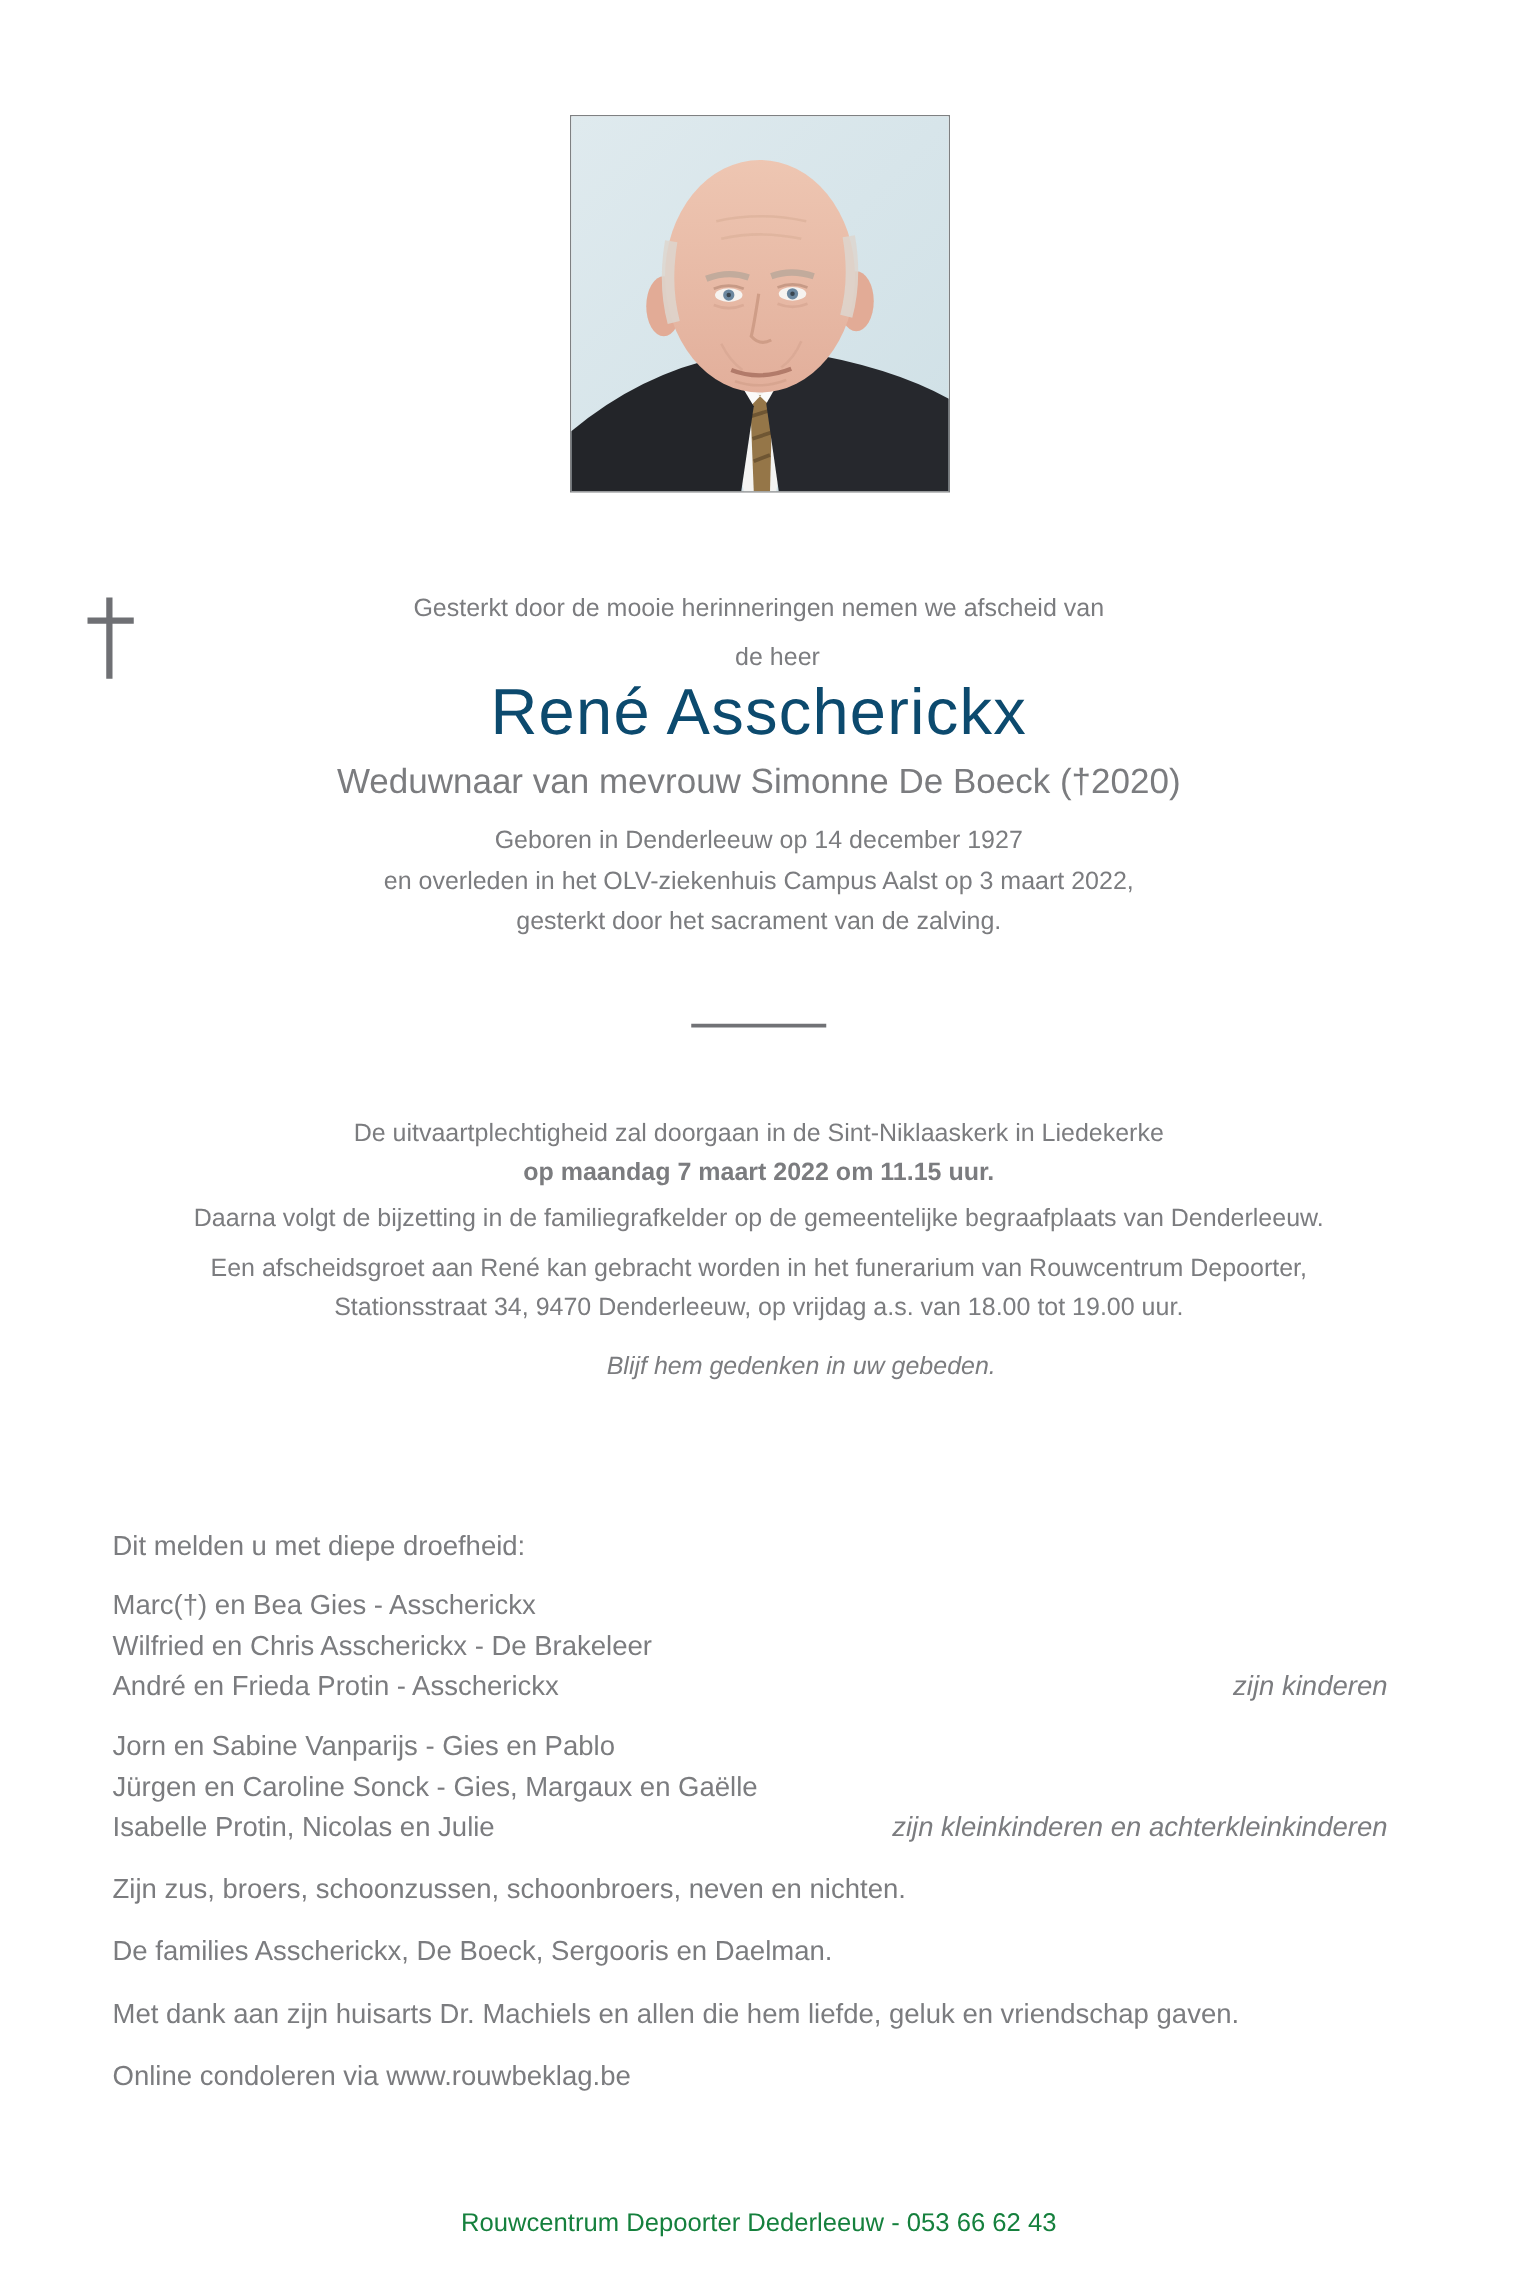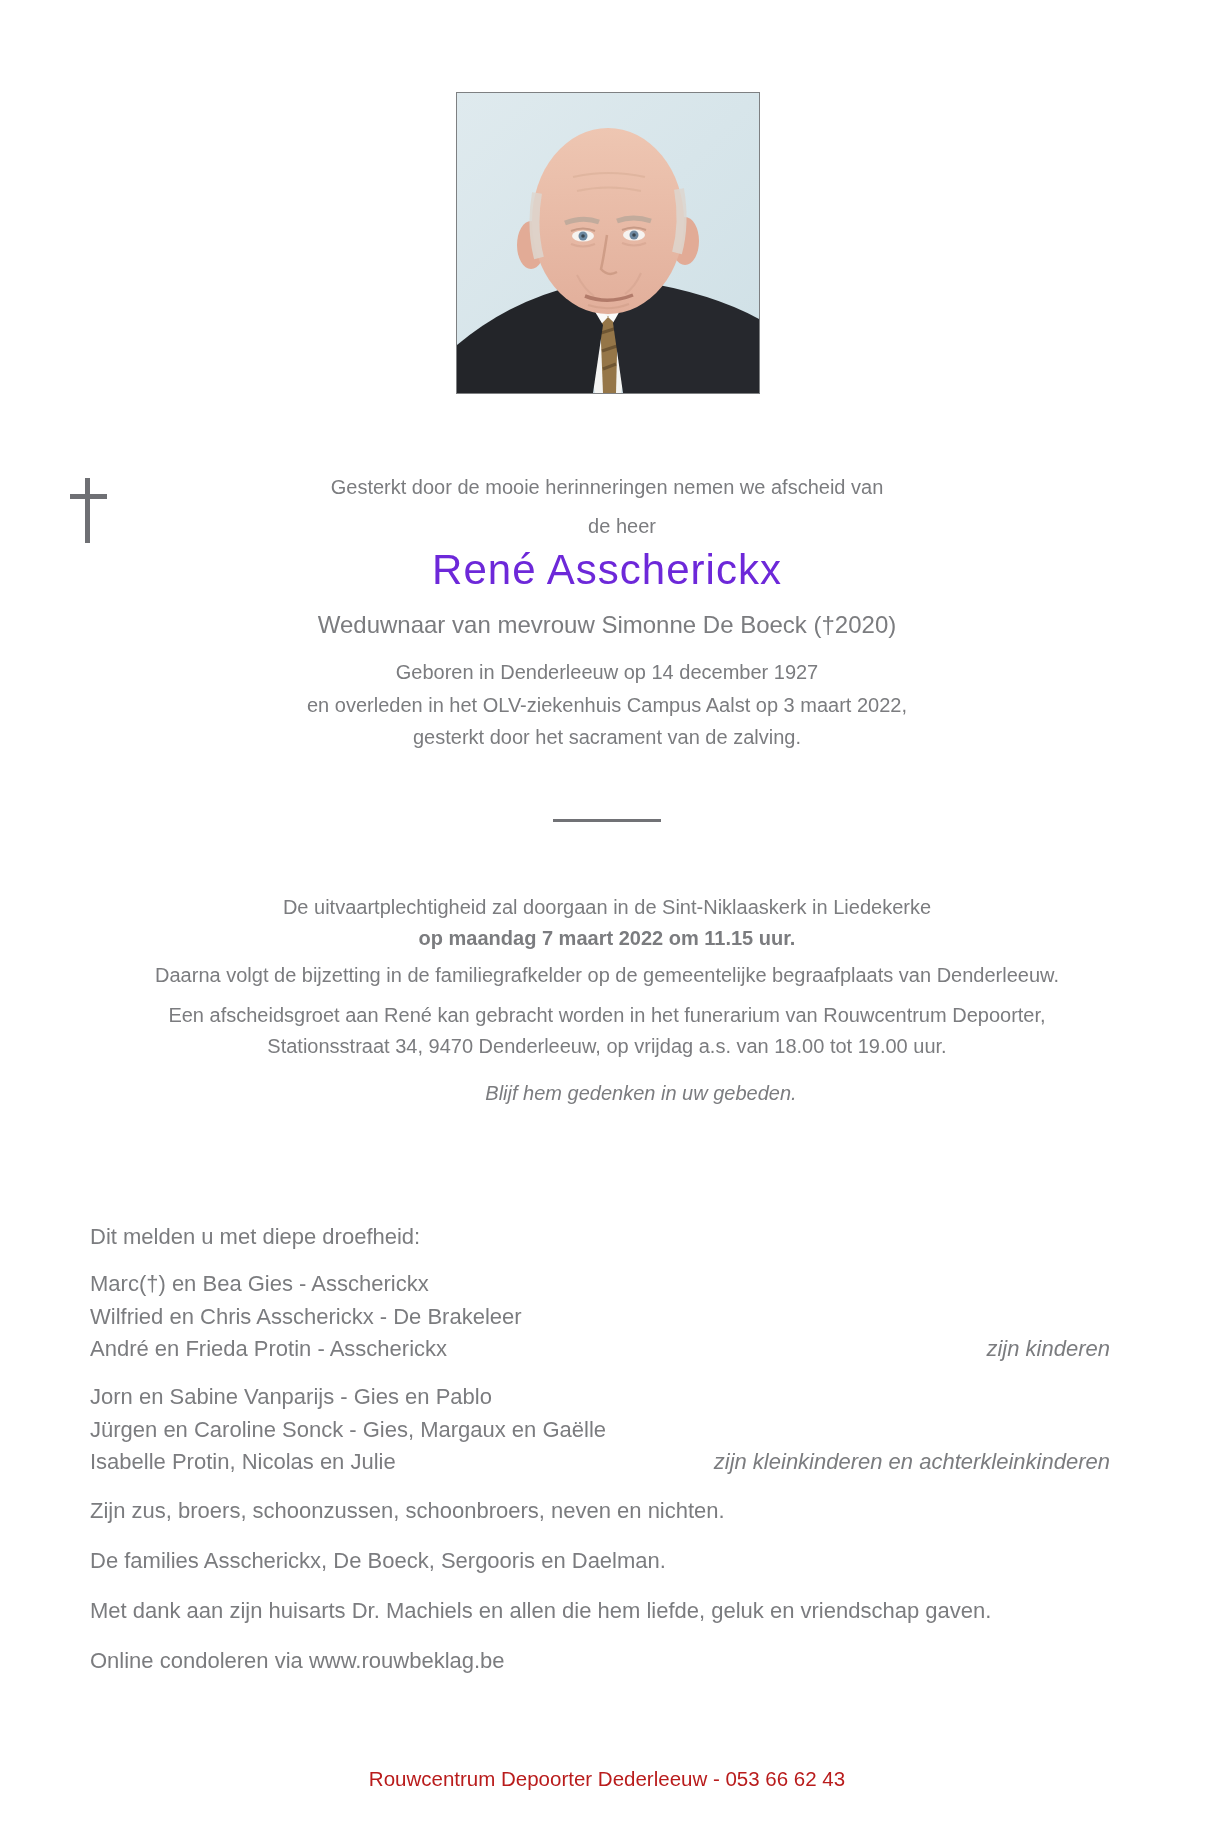--- a/index.html
+++ b/index.html
@@ -18,40 +18,40 @@
   .photo-frame{
     left:456px;top:92px;width:302px;height:300px;
     border:1px solid #7e8082;box-sizing:content-box;
   }
   .photo-frame svg{display:block;}
   .cross{left:70px;top:478px;width:38px;height:66px;}
   .cross .v{position:absolute;left:15px;top:0;width:5px;height:65px;background:#6f7074;}
   .cross .h{position:absolute;left:0;top:16px;width:37px;height:5px;background:#6f7074;}
   .intro{top:474px;}
   .salutation{top:513px;padding-left:15px;}
-  .name{top:546px;font-size:42px;line-height:48px;color:#6d28d9;letter-spacing:1px;font-weight:400;}
-  .widower{top:611px;font-size:24px;line-height:28px;}
+  .name{top:546px;font-size:52px;line-height:48px;color:#0c4a6e;letter-spacing:1px;font-weight:400;}
+  .widower{top:611px;font-size:28px;line-height:28px;}
   .life{top:656px;line-height:32.5px;}
   .divider{left:553px;top:819px;width:108px;height:3px;background:#717276;}
   .service{top:892px;line-height:31px;}
   .service .strong{font-weight:bold;}
   .burial{top:962px;}
   .farewell{top:1000px;line-height:30.5px;}
   .prayer{top:1080px;font-style:italic;padding-left:34px;}
   .leftblock{left:90px;width:1020px;text-align:left;font-size:22px;line-height:32.5px;}
   .heading{top:1221px;}
   .children{top:1268px;}
   .grandchildren{top:1381px;}
   .row{display:flex;justify-content:space-between;align-items:baseline;}
   .label-right{font-style:italic;text-align:right;white-space:nowrap;}
   .relatives{top:1495px;}
   .families{top:1545px;}
   .thanks{top:1595px;}
   .condolence{top:1645px;}
-  .footer{top:1767px;font-size:20.5px;color:#b91c1c;}
+  .footer{top:1767px;font-size:20.5px;color:#15803d;}
 </style>
 </head>
 <body>
 
 <div class="card">
 
   <div class="abs photo-frame">
     <svg width="302" height="300" viewBox="0 0 302 300">
       <defs>
         <linearGradient id="bg" x1="0" y1="0" x2="1" y2="1">

